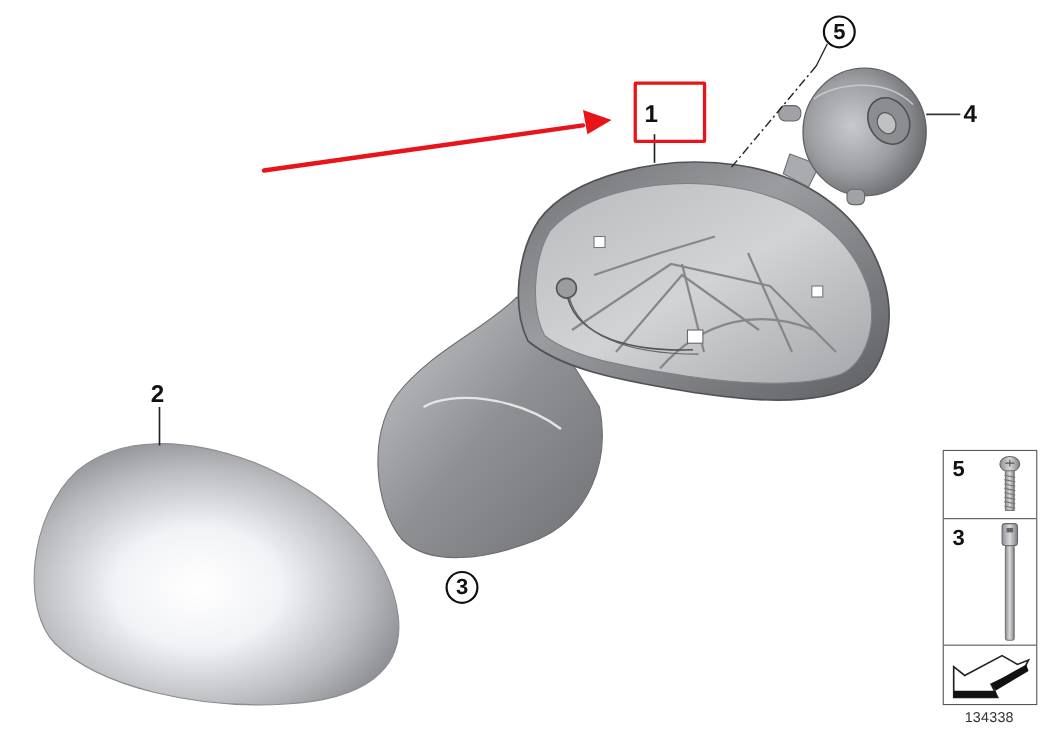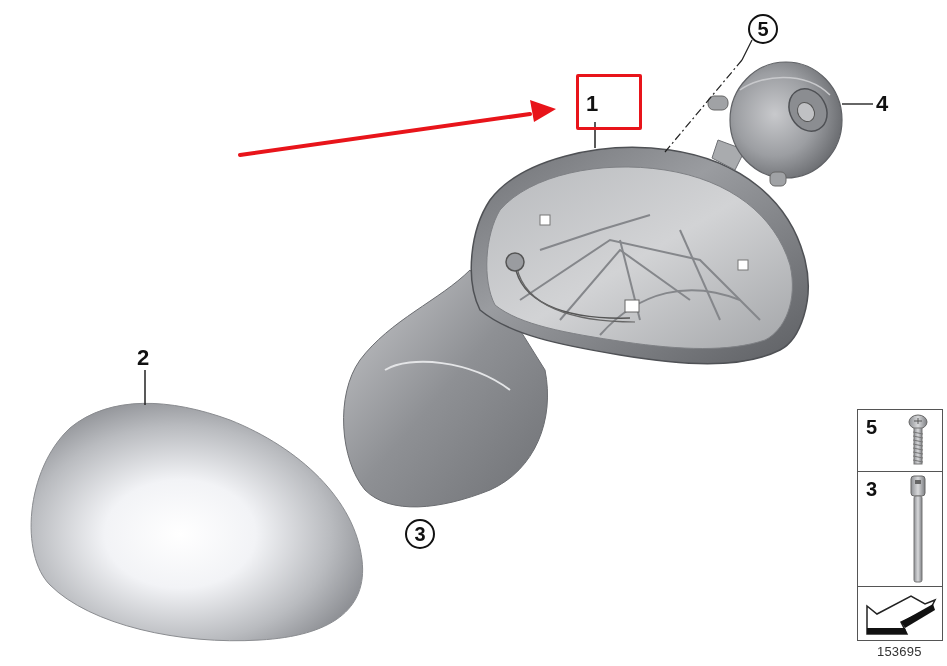--- a/index.html
+++ b/index.html
@@ -144,14 +144,14 @@
     </div>
     <div class="legend-cell" style="top:177px; height:53px; border-bottom:none;">
       <svg width="80" height="48" style="position:absolute; left:3px; top:3px;">
         <polygon points="6,34 6,16 16,24 50,6 64,14 74,10 70,18 40,32 46,44 6,44" fill="#fff" stroke="#222" stroke-width="1.5"></polygon>
         <polygon points="6,38 44,38 46,44 6,44" fill="#111"></polygon>
         <polygon points="40,32 72,14 74,20 44,38" fill="#111"></polygon>
       </svg>
     </div>
   </div>
 
-  <div class="diagram-id">153695</div>
+  <div class="diagram-id">134338</div>
 </div>
 
 </body></html>

